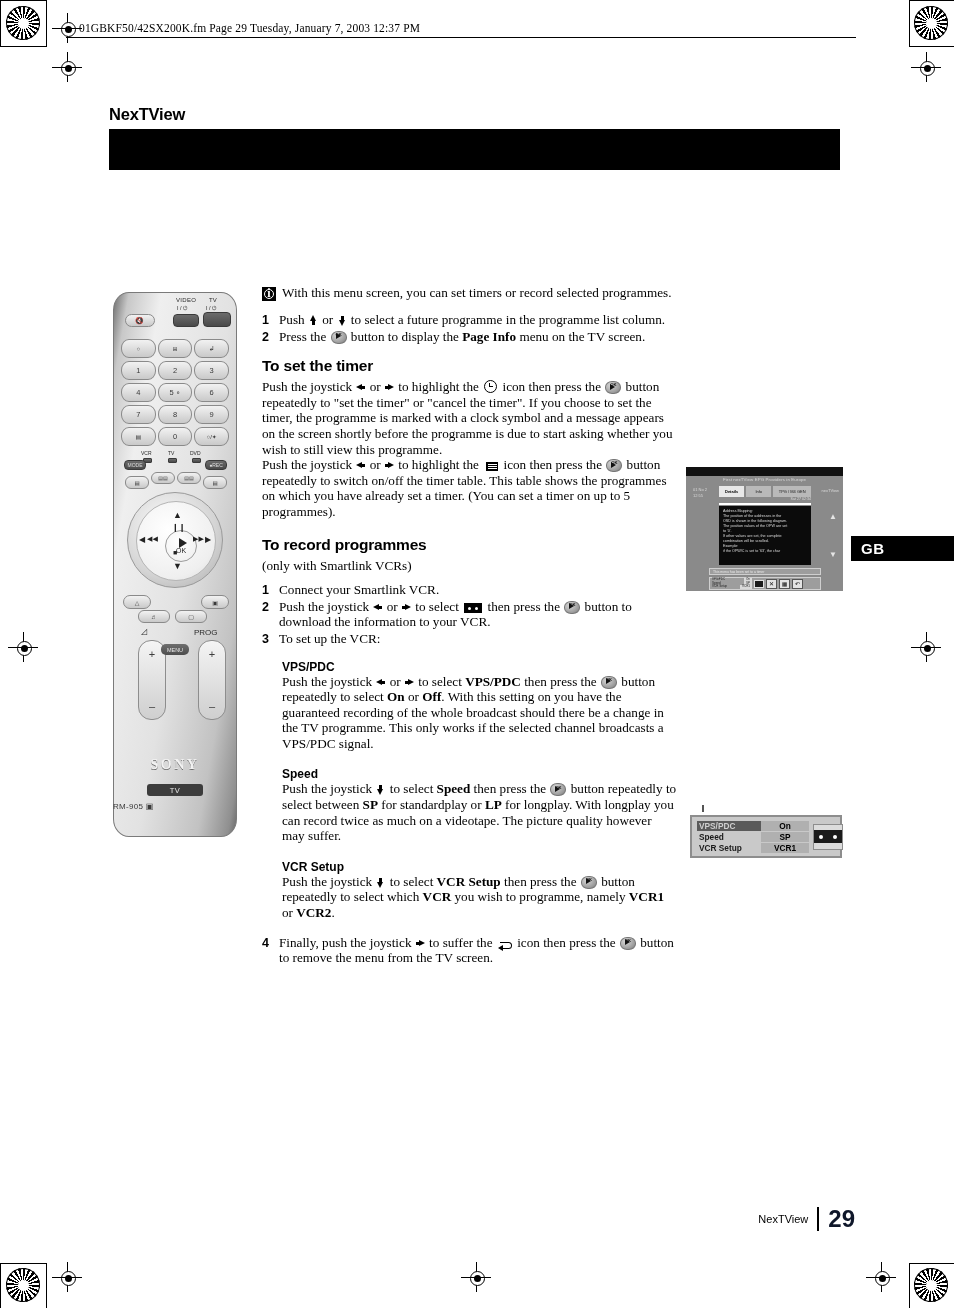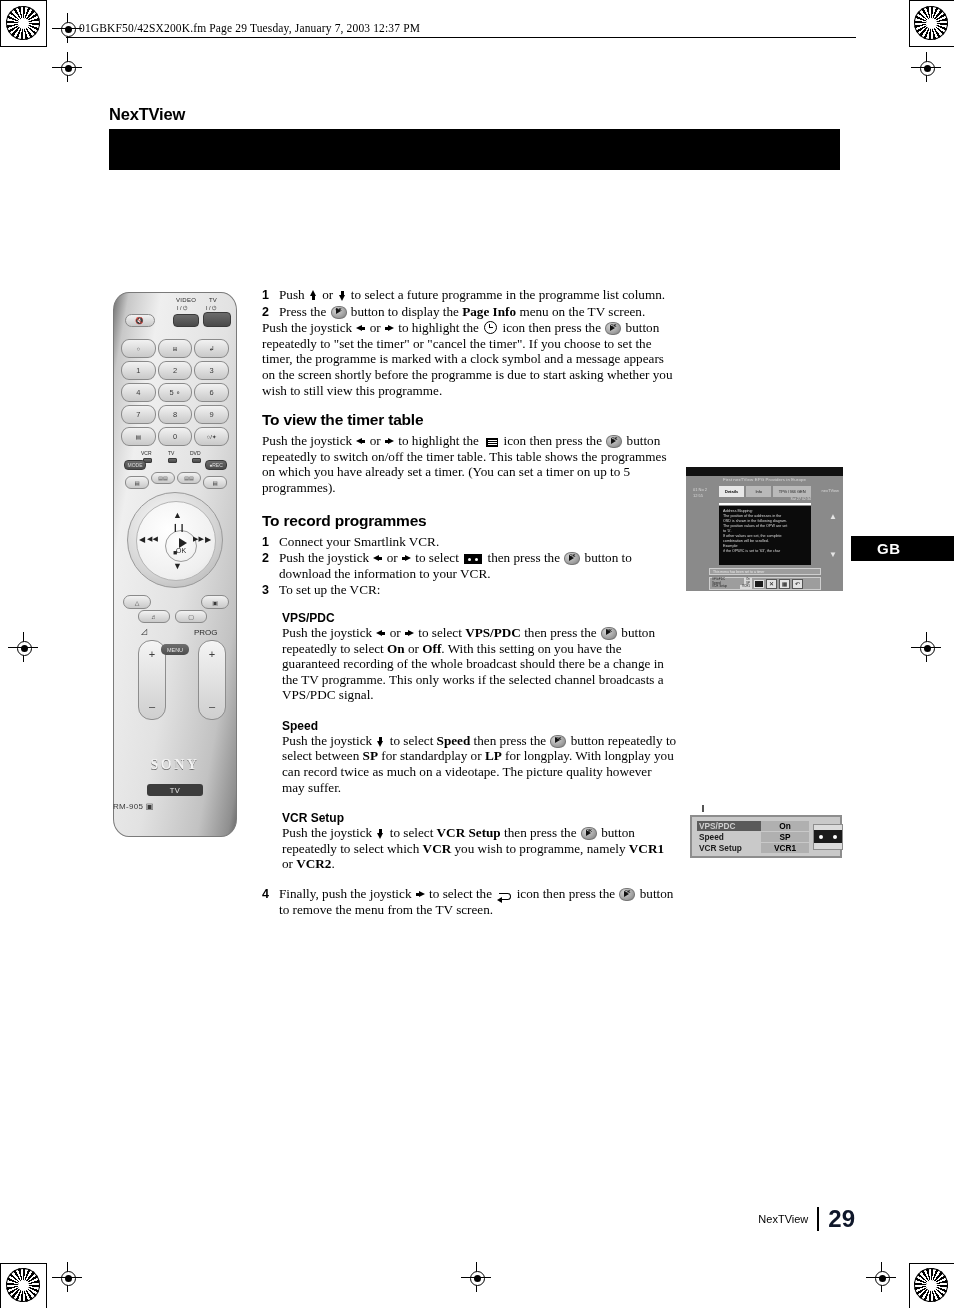--- a/index.html
+++ b/index.html
@@ -41,21 +41,21 @@
     position:absolute;left:109px;top:105px;
     font-family:"Liberation Sans", sans-serif;
     font-weight:bold;font-size:16.5px;letter-spacing:-0.2px;
   }
   .blackbar{position:absolute;left:109px;top:129px;width:731px;height:41px;background:#000;}
 
   
   .gbtab{
     position:absolute;left:851px;top:536px;width:103px;height:25px;background:#000;
     color:#fff;font-family:"Liberation Sans", sans-serif;font-weight:bold;font-size:15px;
-    display:flex;align-items:center;padding-left:26px;box-sizing:border-box;letter-spacing:.5px;text-align:center;
+    display:flex;align-items:center;padding-left:10px;box-sizing:border-box;letter-spacing:.5px;text-align:center;
   }
 
   
   .col{position:absolute;left:262px;top:285px;width:415px;}
   h1.title{
     font-family:"Liberation Sans", sans-serif;font-weight:bold;
     font-size:21.5px;margin:0 0 7px 0;letter-spacing:-.3px;line-height:1.1;
   }
   h2.sub{
     font-family:"Liberation Sans", sans-serif;font-weight:bold;
@@ -373,38 +373,43 @@
     <div class="sony">SONY</div>
     <div class="tvpill">TV</div>
     <div class="rmtxt">
       <span>RM-905</span> ▣
     </div>
   </div>
 
   <div class="col">
 
 
+    <div class="note">
+      <span class="info-ico"></span>
+      <p>With this menu screen, you can set timers or record selected programmes.</p>
+    </div>
 
     <div class="steps">
       <div class="step">
         <span class="num">1</span>
         <span class="txt"><span>Push </span><span class="arrow-up"></span><span> or </span><span class="arrow-dn"></span><span> to select a future programme in the programme list column.</span></span>
       </div>
       <div class="step">
         <span class="num">2</span>
         <span class="txt"><span>Press the </span><span class="ok-btn"></span><span> button to display the </span><b>Page Info</b><span> menu on the TV screen.</span></span>
       </div>
     </div>
 
+    <h2 class="sub">To set the timer</h2>
     <p><span>Push the joystick </span><span class="arrow-lf"></span><span> or </span><span class="arrow-rt"></span><span> to highlight the </span><span class="clock-ico"></span><span> icon then press the </span><span class="ok-btn"></span><span> button repeatedly to "set the timer" or "cancel the timer". If you choose to set the timer, the programme is marked with a clock symbol and a message appears on the screen shortly before the programme is due to start asking whether you wish to still view this programme.</span></p>
 
-    <h2 class="sub">To view the timer table</h2>
     <p><span>Push the joystick </span><span class="arrow-lf"></span><span> or </span><span class="arrow-rt"></span><span> to highlight the </span><span class="table-ico"></span><span> icon then press the </span><span class="ok-btn"></span><span> button repeatedly to switch on/off the timer table. This table shows the programmes on which you have already set a timer. (You can set a timer on up to 5 programmes).</span></p>
 
     <h2 class="sub" style="margin-top:16px;">To record programmes</h2>
+    <p style="margin-bottom:9px;">(only with Smartlink VCRs)</p>
 
     <div class="steps">
       <div class="step">
         <span class="num">1</span>
         <span class="txt">Connect your Smartlink VCR.</span>
       </div>
       <div class="step">
         <span class="num">2</span>
         <span class="txt"><span>Push the joystick </span><span class="arrow-lf"></span><span> or </span><span class="arrow-rt"></span><span> to select </span><span class="vcr-ico"></span><span> then press the </span><span class="ok-btn"></span><span> button to download the information to your VCR.</span></span>
       </div>
@@ -425,21 +430,21 @@
     </div>
 
     <div class="indent blk" style="margin-top:16px;">
       <div class="sec-h">VCR Setup</div>
       <p><span>Push the joystick </span><span class="arrow-dn"></span><span> to select </span><b>VCR Setup</b><span> then press the </span><span class="ok-btn"></span><span> button repeatedly to select which </span><b>VCR</b><span> you wish to programme, namely </span><b>VCR1</b><span> or </span><b>VCR2</b><span>.</span></p>
     </div>
 
     <div class="steps" style="margin-top:14px;">
       <div class="step">
         <span class="num">4</span>
-        <span class="txt"><span>Finally, push the joystick </span><span class="arrow-rt"></span><span> to select the </span><span class="return-ico"></span><span> icon then press the </span><span class="ok-btn"></span><span> button to remove the menu from the TV screen.</span></span>
+        <span class="txt"><span>Finally, push the joystick </span><span class="arrow-rt"></span><span> to suffer the </span><span class="return-ico"></span><span> icon then press the </span><span class="ok-btn"></span><span> button to remove the menu from the TV screen.</span></span>
       </div>
     </div>
 
   </div>
 
   <div class="fig1">
     <div class="f1-topbar"></div>
     <div class="f1-title">First nexTView EPG Providers in Europe</div>
     <div class="f1-left">
       <div>01 No 2</div>

